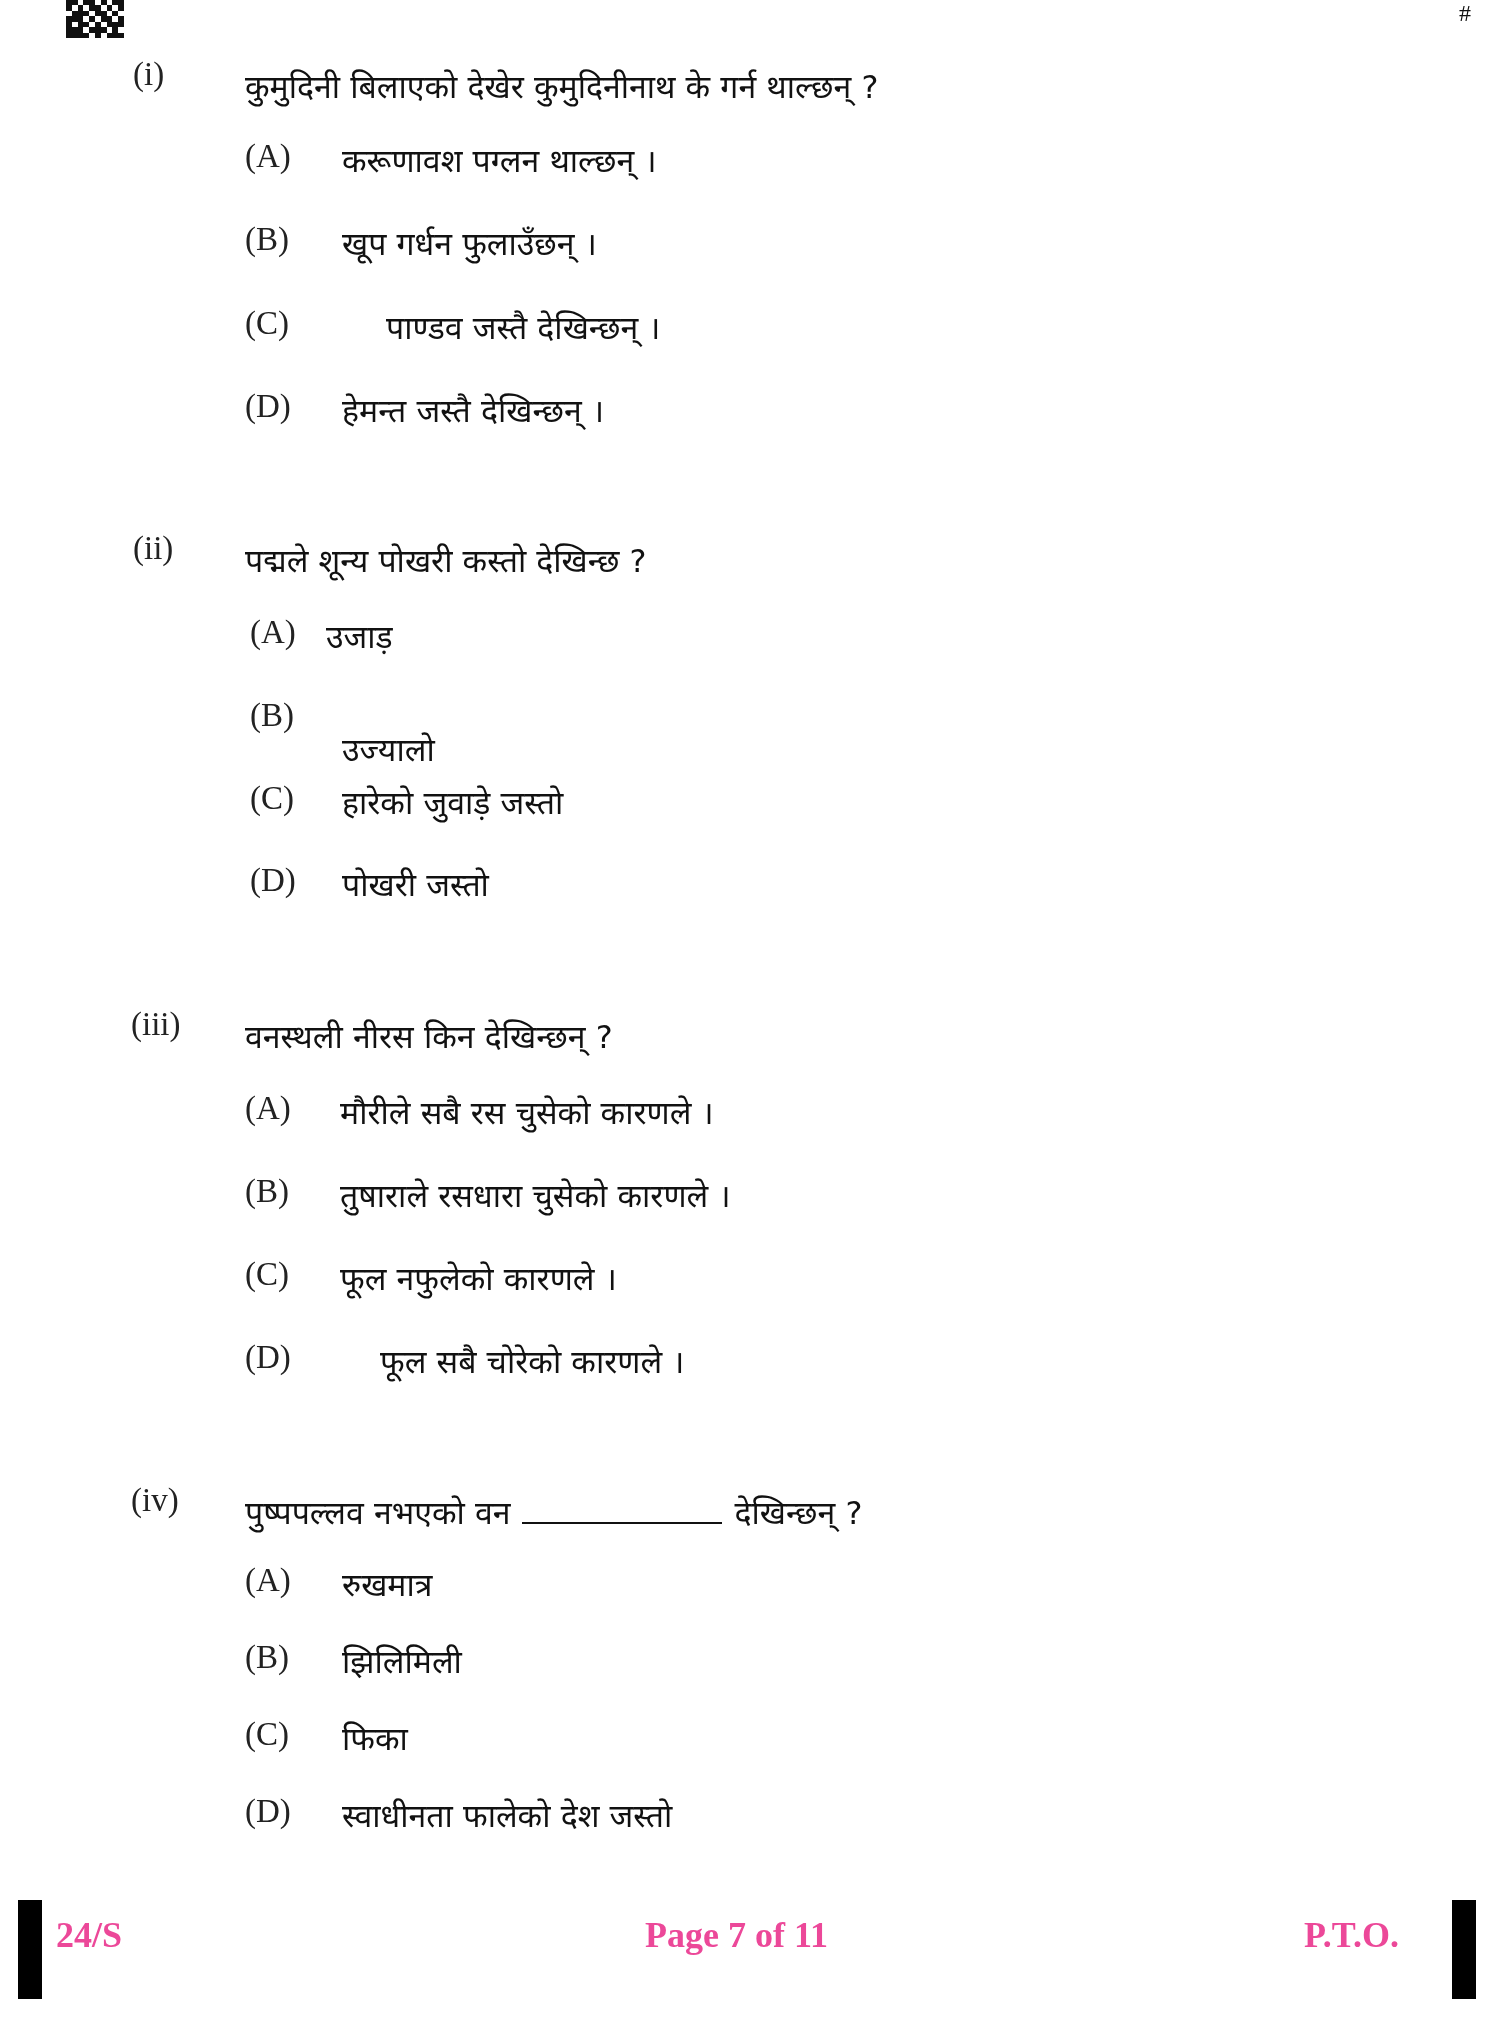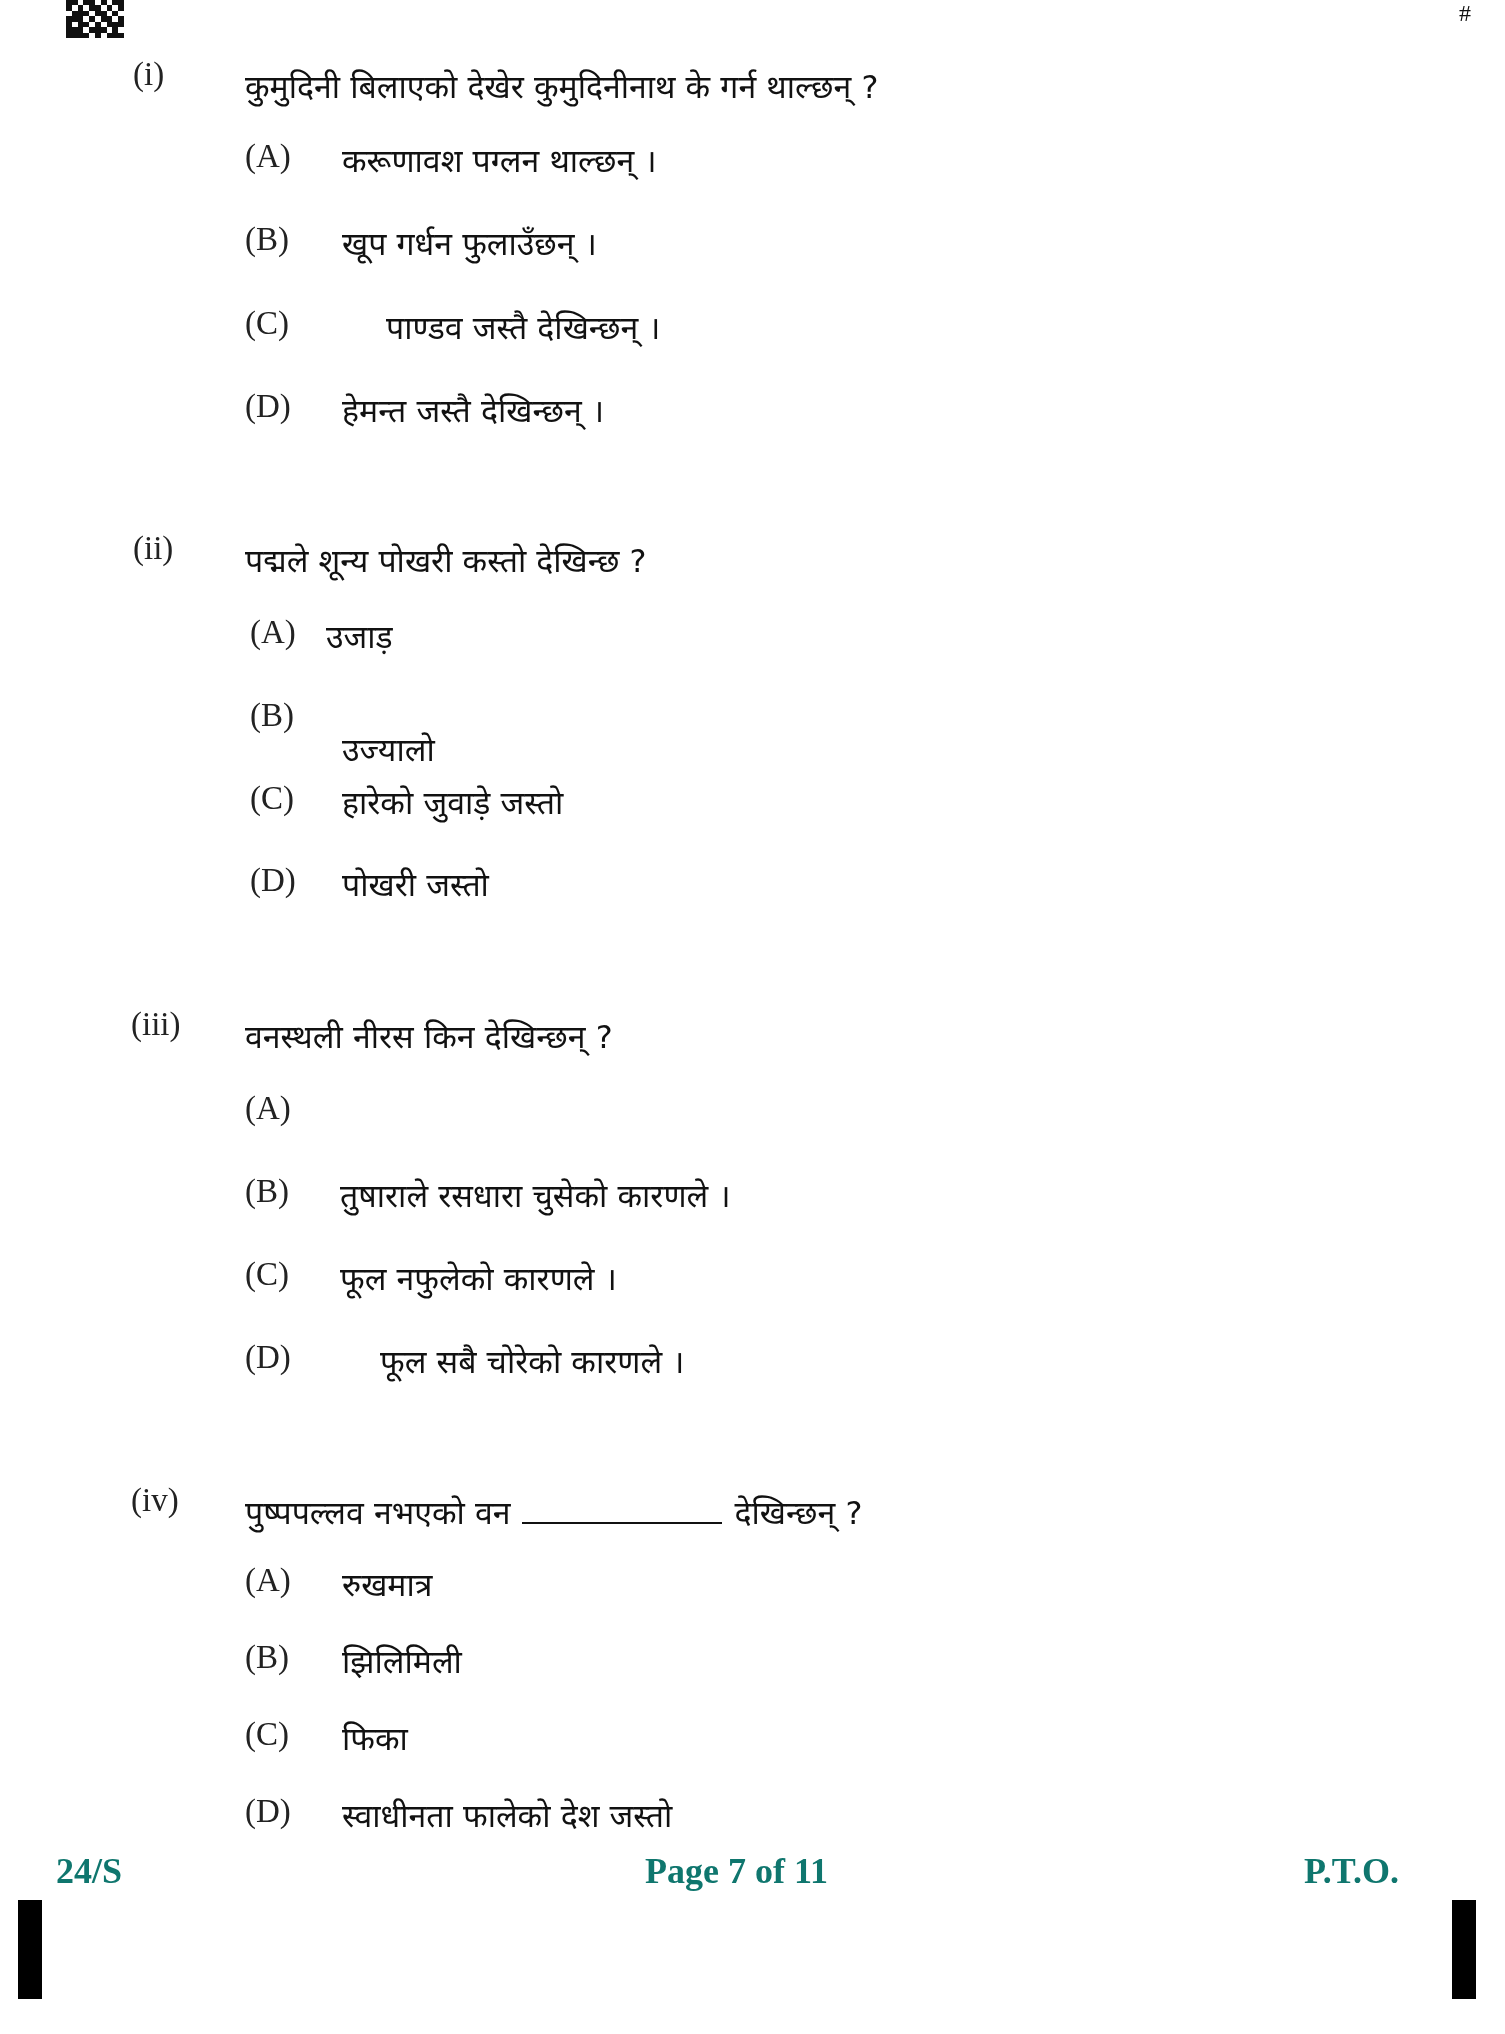--- a/index.html
+++ b/index.html
@@ -27,21 +27,21 @@
   .opt { position: absolute; left: 0; width: 100%; height: 50px; }
   .opt-label {
     position: absolute; font-family: "Liberation Serif", serif; font-size: 33px; color: #222;
   }
   .opt-text {
     position: absolute; font-family: "DejaVu Sans", sans-serif; font-size: 32px; color: #111; white-space: nowrap;
   }
   .footer-bar-left { position: absolute; left: 18px; top: 1900px; width: 24px; height: 99px; background: #000; }
   .footer-bar-right { position: absolute; left: 1452px; top: 1900px; width: 24px; height: 99px; background: #000; }
   .footer-text {
-    position: absolute; top: 1850px; font-family: "Liberation Serif", serif; font-weight: bold; font-size: 36px; color: #0f766e;
+    position: absolute; top: 1914px; font-family: "Liberation Serif", serif; font-weight: bold; font-size: 36px; color: #ec4899;
   }
 </style>
 </head>
 <body>
 
 <div class="qr">
   <span class="b"></span>
     <span class="b"></span>
     <span></span>
     <span class="b"></span>
@@ -154,20 +154,21 @@
     <span class="opt-label" style="left:250px;">(D)</span>
     <span class="opt-text" style="left:342px;">पोखरी जस्तो</span>
   </div>
 </div>
 
 <div class="question">
   <div class="qnum" style="left:131px; top:1006px;">(iii)</div>
   <div class="qtext" style="top:1006px;">वनस्थली नीरस किन देखिन्छन् ?</div>
   <div class="opt" style="top:1090px;">
     <span class="opt-label" style="left:245px;">(A)</span>
+    <span class="opt-text" style="left:340px;">मौरीले सबै रस चुसेको कारणले ।</span>
   </div>
   <div class="opt" style="top:1173px;">
     <span class="opt-label" style="left:245px;">(B)</span>
     <span class="opt-text" style="left:340px;">तुषाराले रसधारा चुसेको कारणले ।</span>
   </div>
   <div class="opt" style="top:1256px;">
     <span class="opt-label" style="left:245px;">(C)</span>
     <span class="opt-text" style="left:340px;">फूल नफुलेको कारणले ।</span>
   </div>
   <div class="opt" style="top:1339px;">

